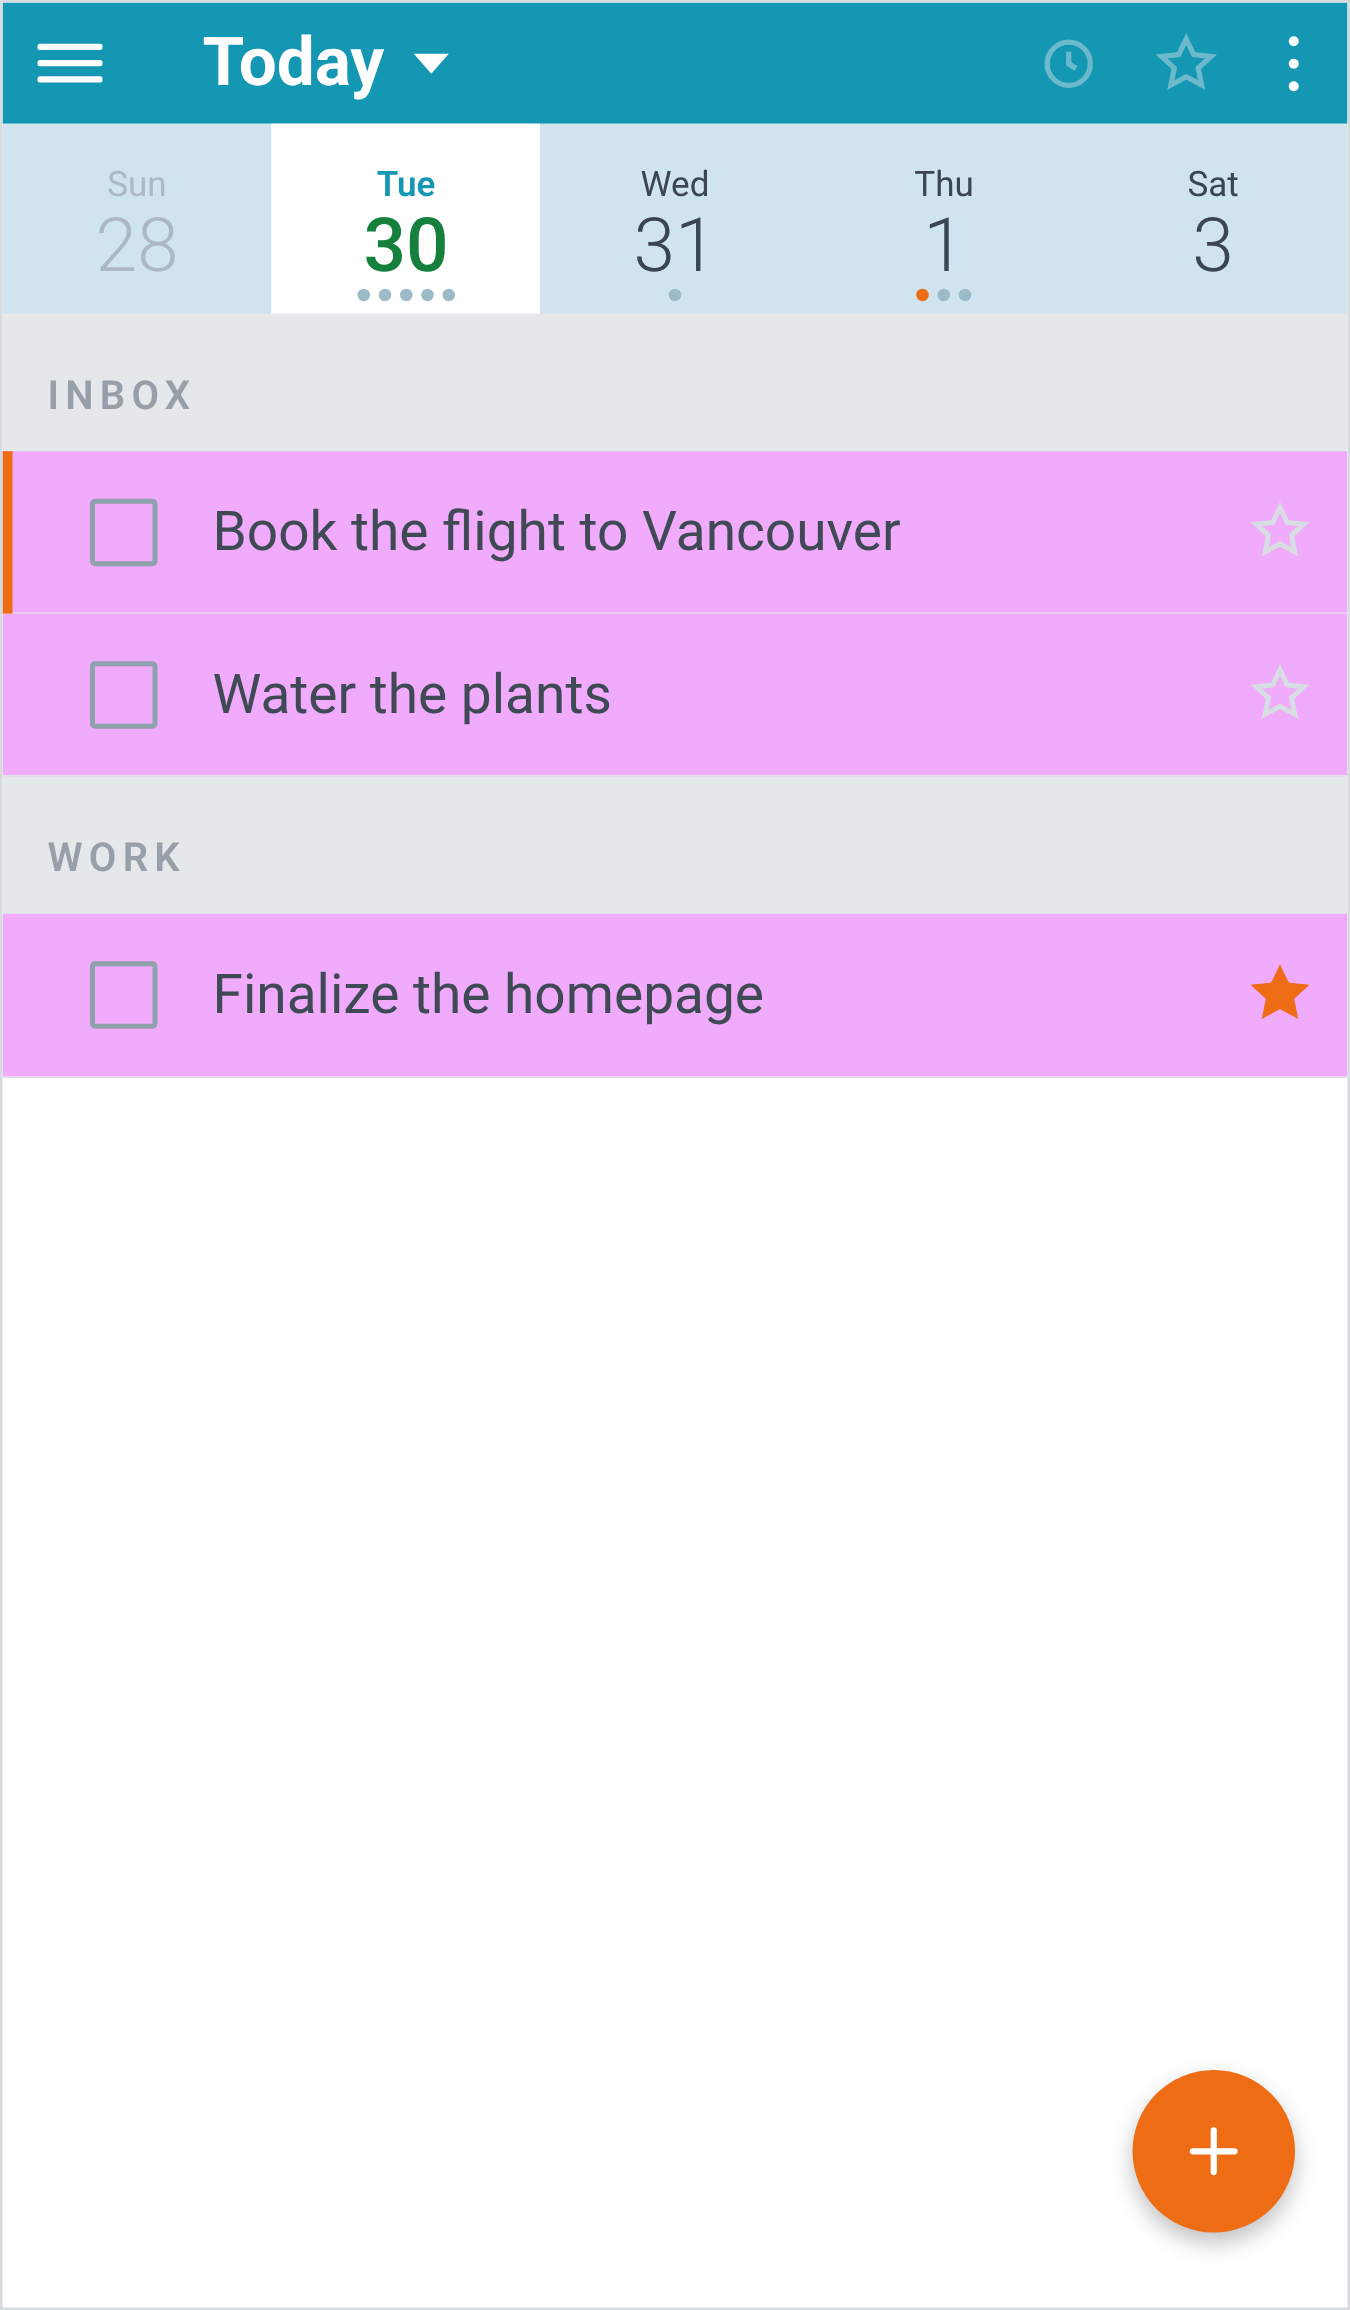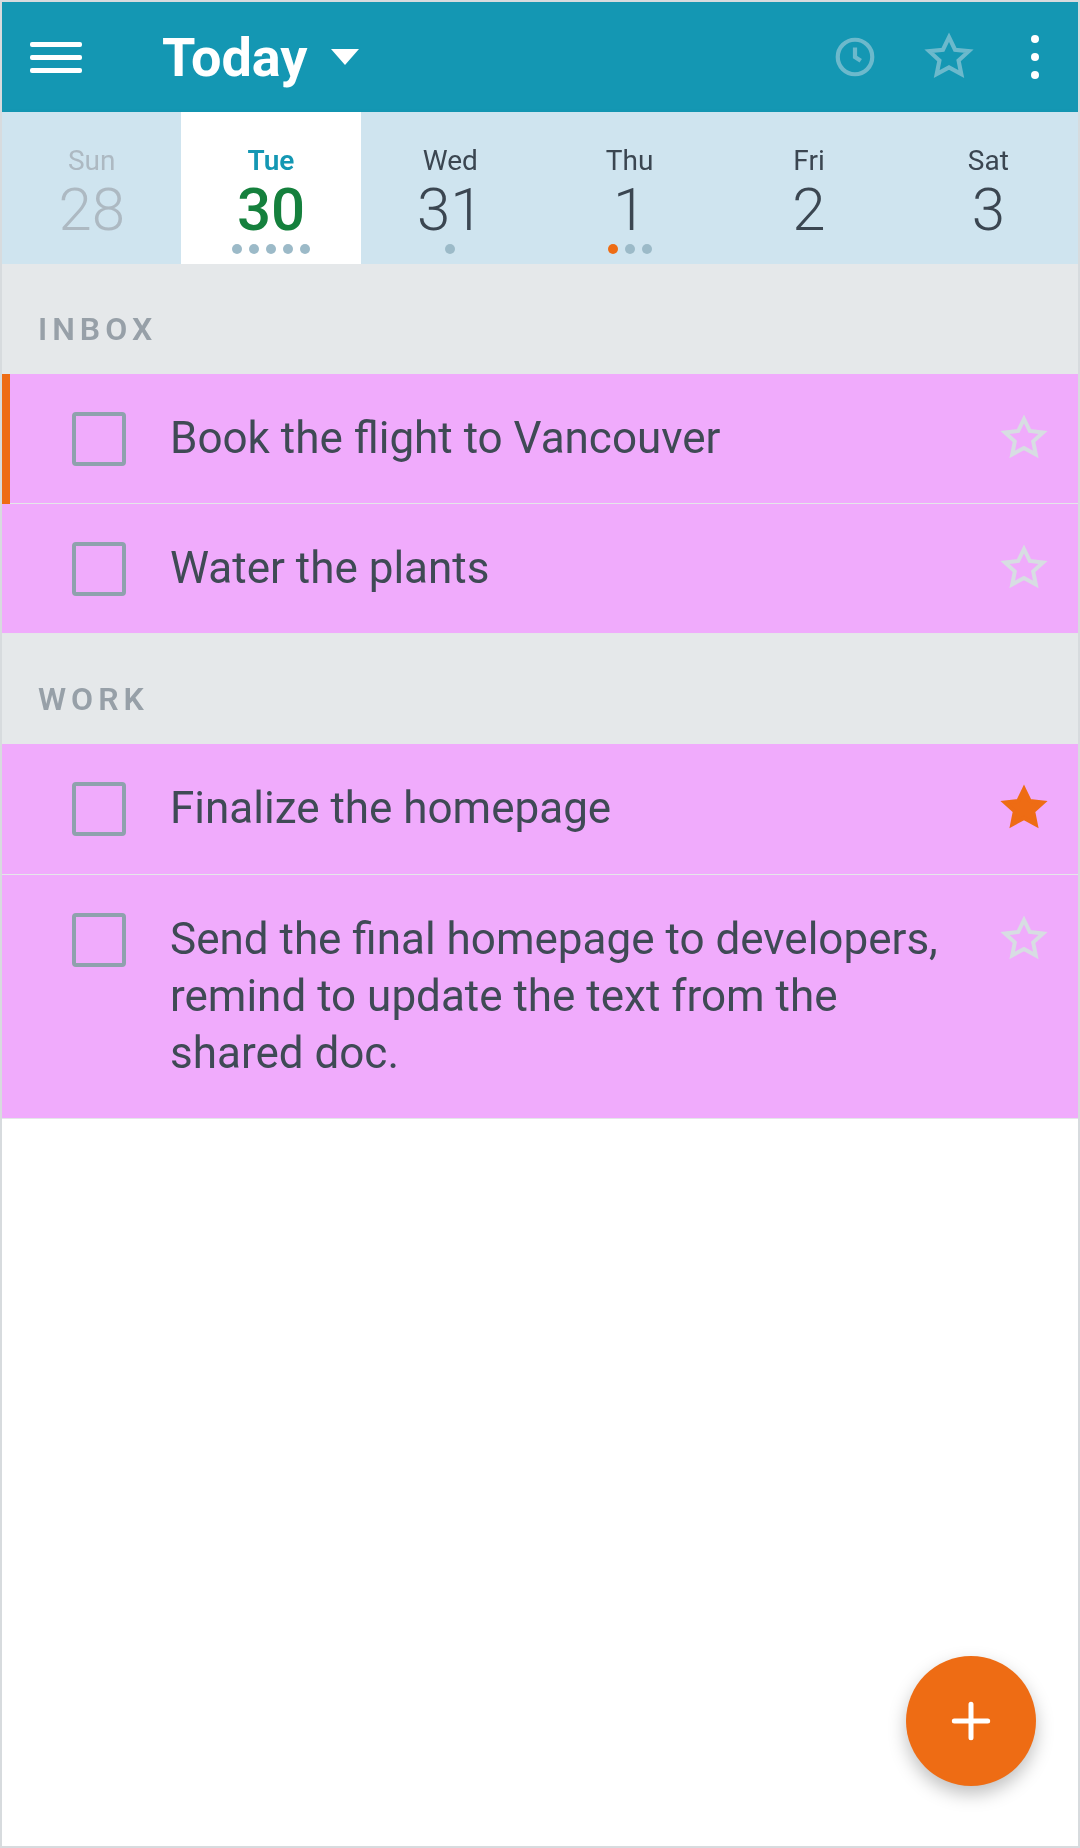--- a/index.html
+++ b/index.html
@@ -7,21 +7,21 @@
   body {
     font-family: -apple-system, BlinkMacSystemFont, "Segoe UI", Roboto, Helvetica, Arial, sans-serif;
     background: #fff;
     width: 1080px;
     height: 1848px;
     position: relative;
     border: 2px solid #d7dbde;
   }
   .appbar {
     background: #1497b3;
-    height: 110px;
+    height: 97px;
     display: flex;
     align-items: center;
     padding: 0 28px;
     color: #fff;
   }
   .menu-icon { width: 52px; cursor: pointer; }
   .menu-icon div {
     height: 5px; background: #fff; margin: 8px 0; border-radius: 2px;
   }
   .title-wrap {
@@ -184,24 +184,20 @@
     <div class="day">
       <div class="dow">Thu</div>
       <div class="dnum">1</div>
       <div class="indicators">
         <span class="ind orange"></span>
         <span class="ind"></span>
         <span class="ind"></span>
       </div>
     </div>
     <div class="day">
-      <div class="dow">Fri</div>
-      <div class="dnum">2</div>
-    </div>
-    <div class="day">
       <div class="dow">Sat</div>
       <div class="dnum">3</div>
     </div>
   </div>
 
 <div class="content" id="content">
     <div class="section-header">INBOX</div>
     <div class="task highlight">
       <div class="checkbox"></div>
       <div class="task-title">Book the flight to Vancouver</div>
@@ -217,26 +213,19 @@
         </svg></div>
     </div>
     <div class="section-header">WORK</div>
     <div class="task">
       <div class="checkbox"></div>
       <div class="task-title">Finalize the homepage</div>
       <div class="star-btn"><svg width="48" height="48" viewBox="0 0 24 24" fill="#ee6c14" stroke="#ee6c14" stroke-width="2">
           <path d="M12 2.5l2.9 6 6.6.7-4.9 4.5 1.3 6.5L12 17l-5.9 3.2 1.3-6.5L2.5 9.2l6.6-.7z"></path>
         </svg></div>
     </div>
-    <div class="task">
-      <div class="checkbox"></div>
-      <div class="task-title">Send the final homepage to developers, remind to update the text from the shared doc.</div>
-      <div class="star-btn"><svg width="48" height="48" viewBox="0 0 24 24" fill="none" stroke="#d7dde2" stroke-width="2">
-          <path d="M12 2.5l2.9 6 6.6.7-4.9 4.5 1.3 6.5L12 17l-5.9 3.2 1.3-6.5L2.5 9.2l6.6-.7z"></path>
-        </svg></div>
-    </div>
   </div>
 
 <div class="fab">
   <svg viewBox="0 0 24 24">
     <path d="M12 4v16M4 12h16" stroke="#fff" stroke-width="2.4" stroke-linecap="round"></path>
   </svg>
 </div>
 
 </body></html>

